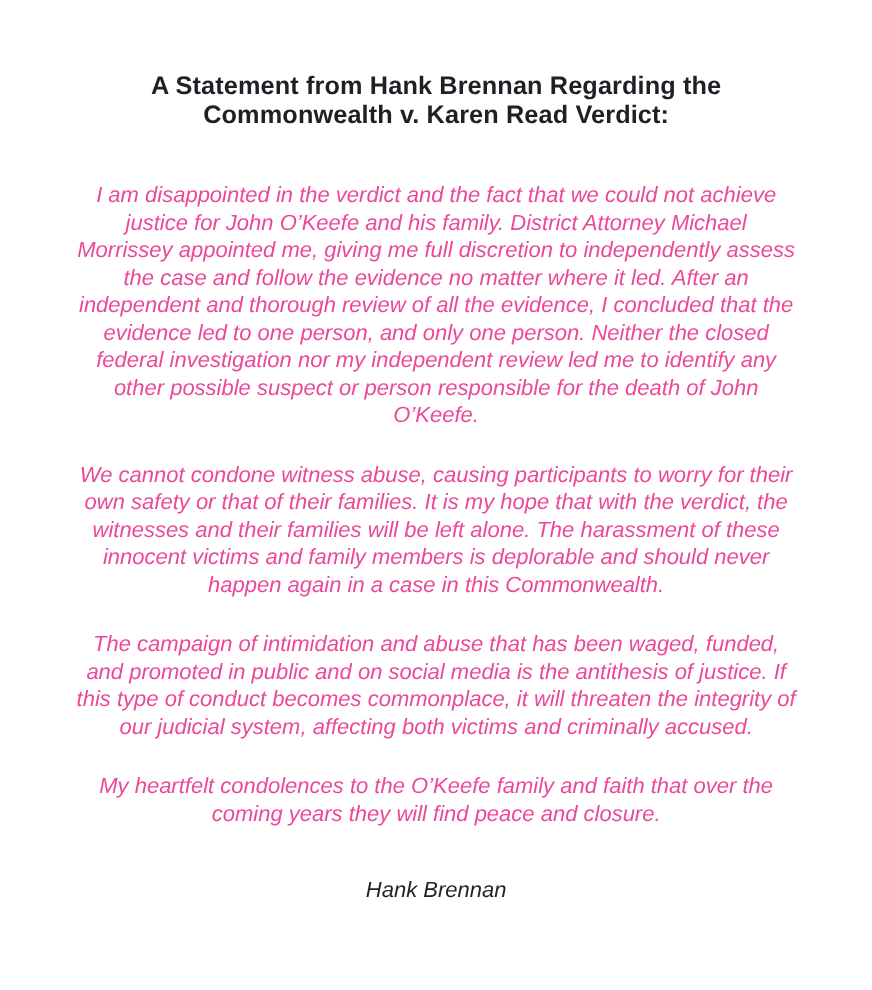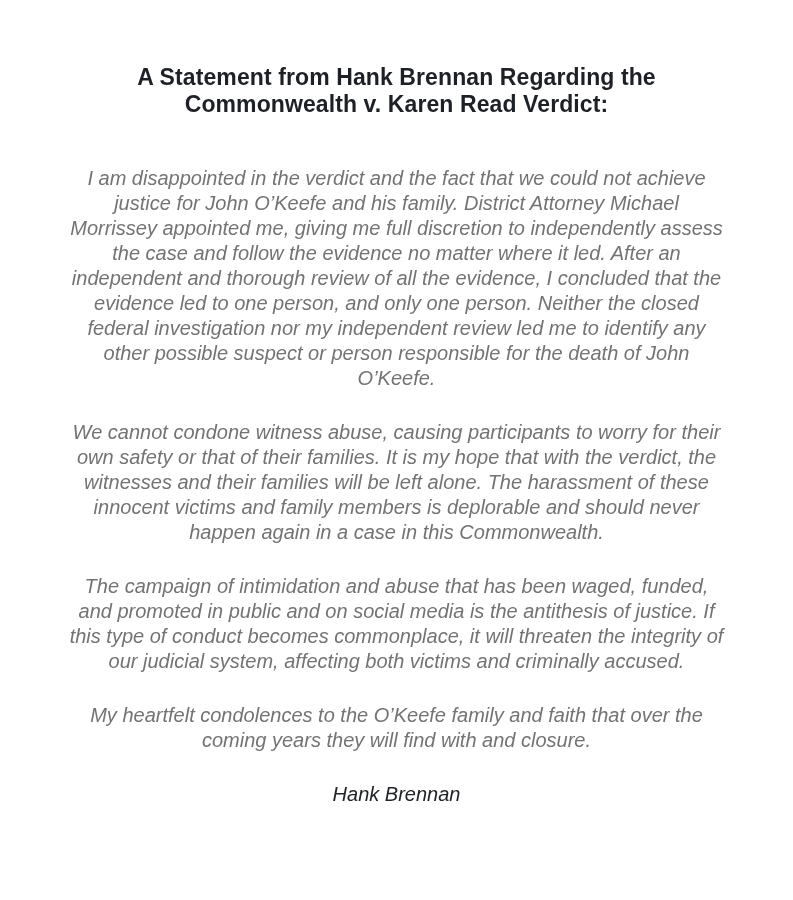--- a/index.html
+++ b/index.html
@@ -38,37 +38,38 @@
     display: flex;
     flex-direction: column;
     align-items: center;
   }
   .para {
     margin: 0 0 29px 0;
     font-size: 20px;
     line-height: 25px;
     font-style: italic;
     text-align: center;
-    color: #737373;
+    color: #ec4899;
   }
   .signature {
+    margin-top: 15px;
     font-size: 20px;
     line-height: 25px;
     font-style: italic;
     text-align: center;
     color: #212428;
   }
 </style>
 </head>
 <body>
 
 <div class="page">
   <h1 class="title">A Statement from Hank Brennan Regarding the Commonwealth v. Karen Read Verdict:</h1>
 
   <div class="body-text">
     <p class="para">I am disappointed in the verdict and the fact that we could not achieve justice for John O’Keefe and his family. District Attorney Michael Morrissey appointed me, giving me full discretion to independently assess the case and follow the evidence no matter where it led. After an independent and thorough review of all the evidence, I concluded that the evidence led to one person, and only one person. Neither the closed federal investigation nor my independent review led me to identify any other possible suspect or person responsible for the death of John O’Keefe.</p>
     <p class="para">We cannot condone witness abuse, causing participants to worry for their own safety or that of their families. It is my hope that with the verdict, the witnesses and their families will be left alone. The harassment of these innocent victims and family members is deplorable and should never happen again in a case in this Commonwealth.</p>
     <p class="para">The campaign of intimidation and abuse that has been waged, funded, and promoted in public and on social media is the antithesis of justice. If this type of conduct becomes commonplace, it will threaten the integrity of our judicial system, affecting both victims and criminally accused.</p>
-    <p class="para">My heartfelt condolences to the O’Keefe family and faith that over the coming years they will find with and closure.</p>
+    <p class="para">My heartfelt condolences to the O’Keefe family and faith that over the coming years they will find peace and closure.</p>
   </div>
 
   <div class="signature">Hank Brennan</div>
 </div>
 
 </body></html>

